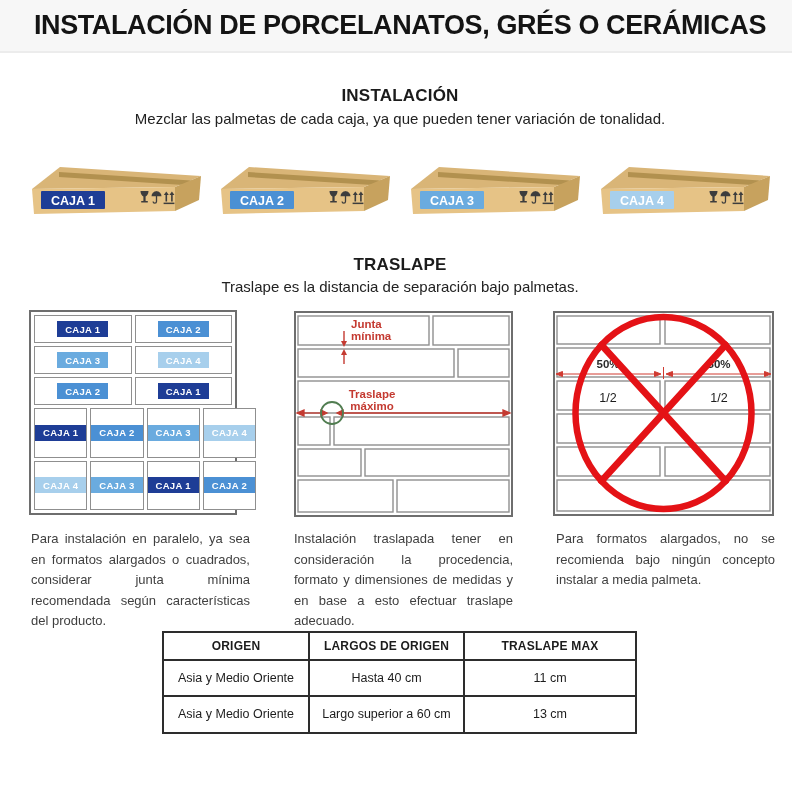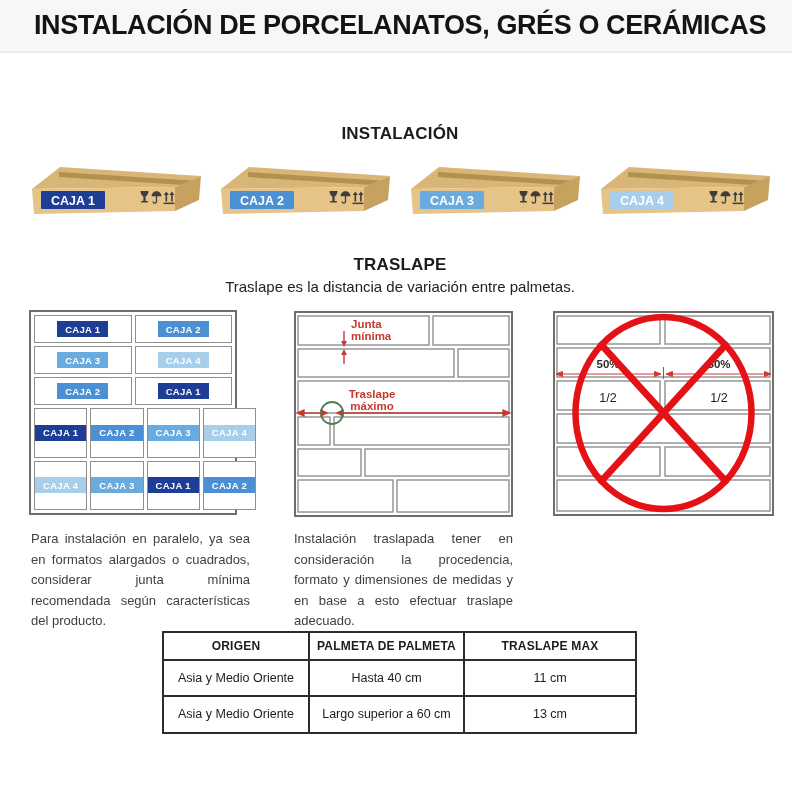--- a/index.html
+++ b/index.html
@@ -8,21 +8,21 @@
 
   
   .header-band { position:absolute; left:0; top:0; width:800px; height:53px;
     background:#f7f7f7; border-bottom:2px solid #ececec;
     display:flex; align-items:center; justify-content:center; }
   .page-title { font-size:27px; font-weight:bold; color:#141414; letter-spacing:-0.4px; white-space:nowrap; }
 
   .section-heading { position:absolute; width:800px; text-align:center; font-weight:bold; color:#1b1b1b; font-size:17px; letter-spacing:0.2px; }
   .section-sub { position:absolute; width:800px; text-align:center; color:#222; font-size:15px; }
 
-  .heading-instalacion { top:86px;margin-top:38px; }
+  .heading-instalacion { top:86px; }
   .sub-instalacion { top:110px; }
   .heading-traslape { top:255px; }
   .sub-traslape { top:278px; }
 
   
   .box-svg { position:absolute; top:158px; width:175px; height:60px; }
 
   
   .diagram-parallel { position:absolute; left:29px; top:310px; width:208px; height:205px;
     border:2px solid #6e6e6e; padding:3px; display:flex; flex-direction:column; gap:3px; background:#fff; }
@@ -54,20 +54,21 @@
 </head>
 <body>
 
 <div class="canvas">
 
   <div class="header-band">
     <div class="page-title">INSTALACIÓN DE PORCELANATOS, GRÉS O CERÁMICAS</div>
   </div>
 
   <div class="section-heading heading-instalacion">INSTALACIÓN</div>
+  <div class="section-sub sub-instalacion">Mezclar las palmetas de cada caja, ya que pueden tener variación de tonalidad.</div>
 
   <svg class="box-svg" style="left:28px" viewBox="0 0 175 60">
     <polygon points="4,31 32,9 173,18 147,29" fill="#d9b577"></polygon>
     <polygon points="31,14 171,23 171,28 31,19" fill="#b2914f"></polygon>
     <polygon points="147,29 173,18 171,42 147,53" fill="#c7a25e"></polygon>
     <polygon points="4,31 147,29 147,53 6,56" fill="#e6c386"></polygon>
     <rect x="13" y="33" width="64" height="18" rx="1" fill="#1e3d96"></rect>
     <text x="45" y="46.5" text-anchor="middle" font-size="12.5" font-weight="bold" fill="#ffffff">CAJA 1</text>
     <g transform="translate(110,33)" fill="#3d3d3d">
       <path d="M2.5 0 h8 c0 2.8-1.4 4.8-2.9 5.4 V10 h2.2 v1.6 h-6.6 V10 h2.2 V5.4 C3.9 4.8 2.5 2.8 2.5 0 Z"></path>
@@ -140,21 +141,21 @@
         <polygon points="25.8,4 28.3,0.4 30.8,4"></polygon>
           <rect x="27.5" y="3.5" width="1.6" height="7"></rect>
         <polygon points="31.4,4 33.9,0.4 36.4,4"></polygon>
           <rect x="33.1" y="3.5" width="1.6" height="7"></rect>
         <rect x="25.6" y="11.6" width="10.8" height="1.5"></rect>
       </g>
     </g>
   </svg>
 
   <div class="section-heading heading-traslape">TRASLAPE</div>
-  <div class="section-sub sub-traslape">Traslape es la distancia de variación entre palmetas.</div>
+  <div class="section-sub sub-traslape">Traslape es la distancia de separación bajo palmetas.</div>
 
   <div class="diagram-parallel">
     <div class="p-row short">
       <div class="tile">
           <span class="tile-label" style="background-color: rgb(30, 61, 150);">CAJA 1</span>
         </div>
       <div class="tile">
           <span class="tile-label" style="background-color: rgb(75, 144, 212);">CAJA 2</span>
         </div>
     </div>
@@ -270,31 +271,32 @@
     <text x="166" y="91" text-anchor="middle" font-size="12.5" fill="#1c1c1c">1/2</text>
     <g>
       <ellipse cx="110.5" cy="102" rx="88" ry="96" fill="none" stroke="#e41216" stroke-width="6.5"></ellipse>
       <line x1="48.5" y1="34" x2="172.5" y2="170" stroke="#e41216" stroke-width="7" stroke-linecap="round"></line>
       <line x1="172.5" y1="34" x2="48.5" y2="170" stroke="#e41216" stroke-width="7" stroke-linecap="round"></line>
     </g>
   </svg>
 
   <p class="caption caption-2">Instalación traslapada tener en consideración la procedencia, formato y dimensiones de medidas y en base a esto efectuar traslape adecuado.</p>
   <p class="caption caption-1">Para instalación en paralelo, ya sea en formatos alargados o cuadrados, considerar junta mínima recomendada según características del producto.</p>
+  <p class="caption caption-3">Para formatos alargados, no se recomienda bajo ningún concepto instalar a media palmeta.</p>
 
   <table class="origin-table">
     <colgroup>
         <col style="width:146px">
         <col style="width:155px">
         <col style="width:172px">
       </colgroup>
     <thead>
       <tr>
         <th>ORIGEN</th>
-        <th>PALMETA DE PALMETA</th>
+        <th>LARGOS DE ORIGEN</th>
         <th>TRASLAPE MAX</th>
       </tr>
     </thead>
     <tbody>
       <tr>
         <td>Asia y Medio Oriente</td>
         <td>Hasta 40 cm</td>
         <td>11 cm</td>
       </tr>
       <tr>

